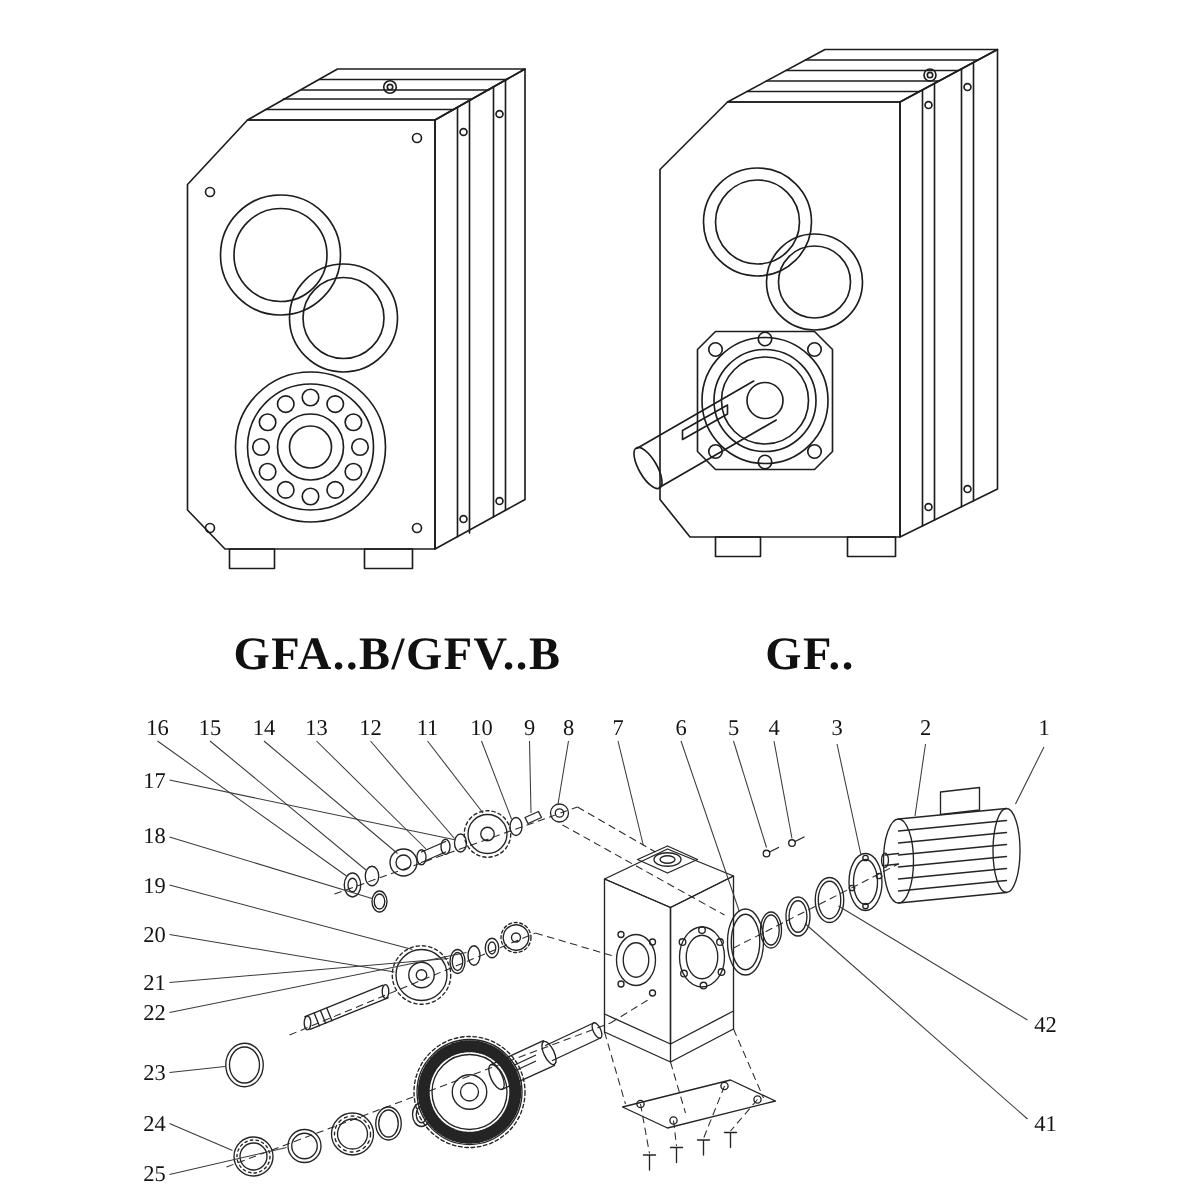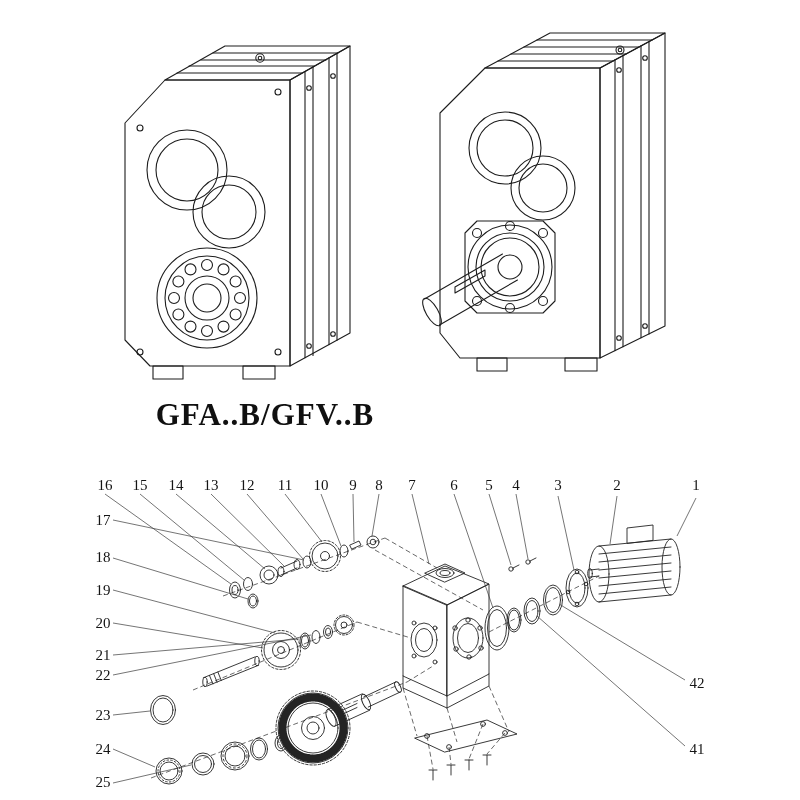--- a/index.html
+++ b/index.html
@@ -1,19 +1,19 @@
 <!DOCTYPE html>
 <html><head>
 <meta charset="utf-8">
 <style>
   html,body{margin:0;padding:0;background:#ffffff;}
   .page{position:relative;width:800px;height:800px;background:#ffffff;overflow:hidden;
         font-family:"Liberation Serif",serif;}
   .page svg{position:absolute;}
-  .model-label{position:absolute;top:394px;height:42px;line-height:42px;text-align:center;
+  .model-label{position:absolute;top:415px;height:42px;line-height:42px;text-align:center;
                font-weight:bold;font-size:31px;letter-spacing:1px;color:#101010;
                font-family:"Liberation Serif",serif;}
   .model-label.left{left:90px;width:350px;}
   .model-label.right{left:440px;width:200px;}
   .callout{font-family:"Liberation Serif",serif;font-size:15px;fill:#141414;}
   .ink{fill:none;stroke:#1d1d1d;stroke-width:1.1;stroke-linejoin:round;stroke-linecap:round;}
   .ink2{fill:none;stroke:#242424;stroke-width:0.9;stroke-linejoin:round;stroke-linecap:round;}
   .leader{fill:none;stroke:#3a3a3a;stroke-width:0.7;}
   .dash{fill:none;stroke:#2a2a2a;stroke-width:0.7;stroke-dasharray:5 3;}
 </style>
@@ -120,20 +120,21 @@
         <circle cx="95" cy="259" r="12"></circle>
       </g>
       <g>
         <rect x="62" y="350" width="30" height="13"></rect>
         <rect x="150" y="350" width="32" height="13"></rect>
       </g>
     </g>
   </svg>
 
   <div class="model-label left">GFA..B/GFV..B</div>
+  <div class="model-label right">GF..</div>
 
   <svg style="left:85px;top:470px" width="630" height="328" viewBox="0 0 630 328">
 
     <g class="dash">
       <path d="M138,126 L300,68"></path>
       <path d="M108,220 L272,152"></path>
       <path d="M66,308 L322,212"></path>
       <path d="M404,162 L514,106"></path>
       <path d="M300,68 L352,98"></path>
       <path d="M272,152 L326,168"></path>

